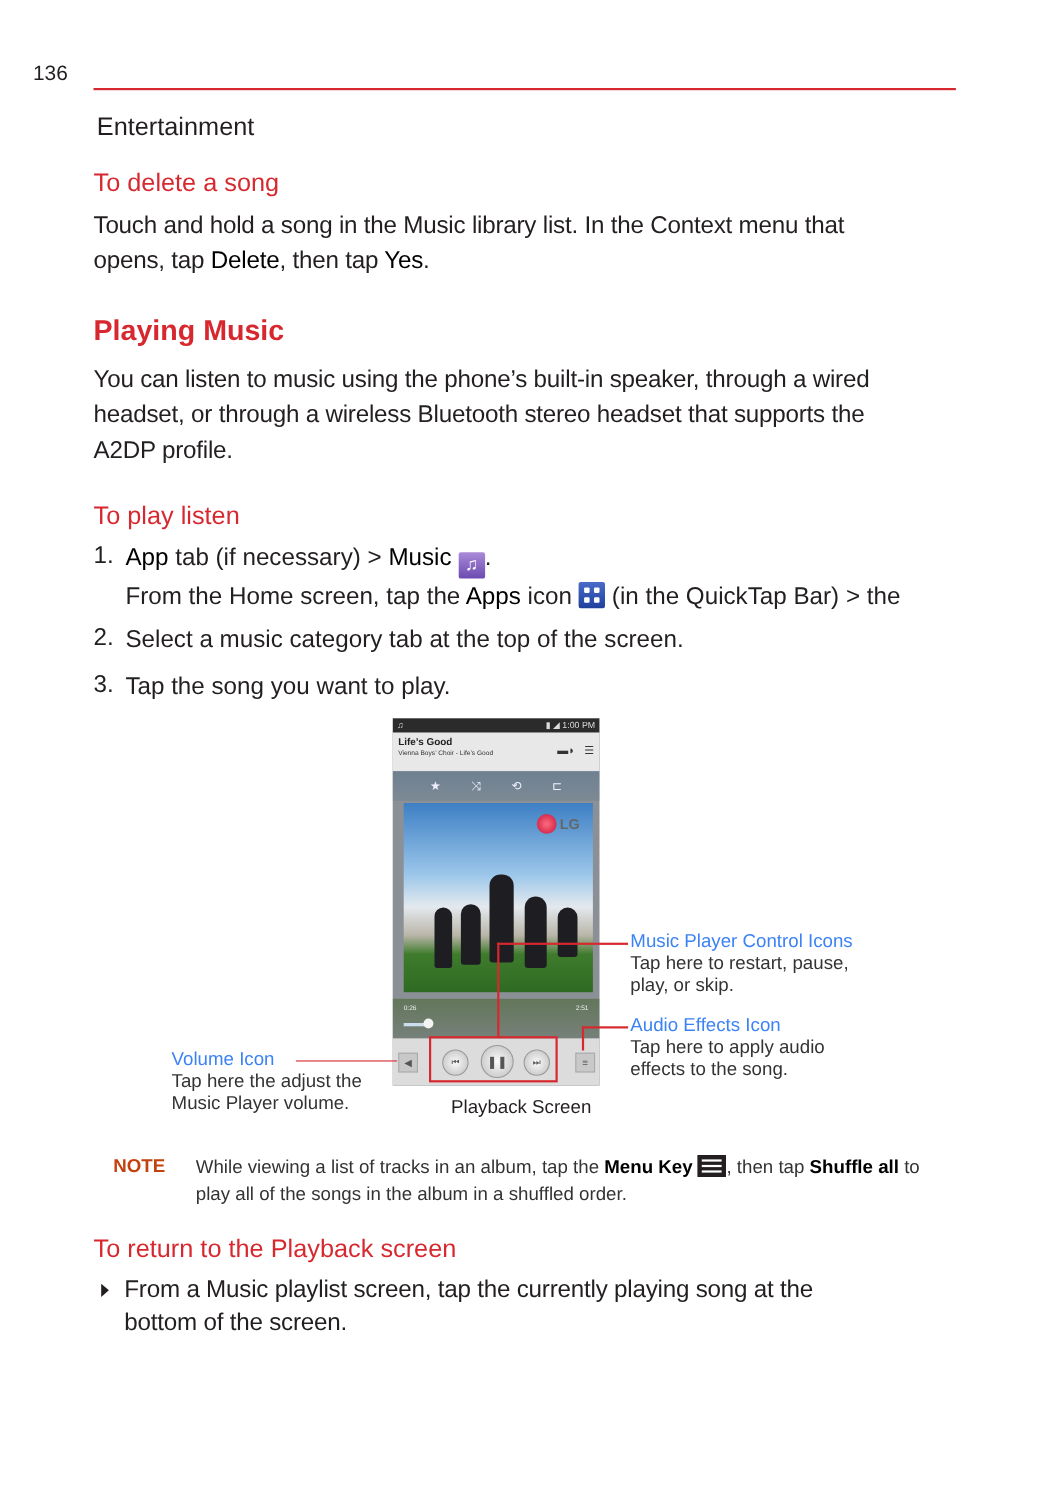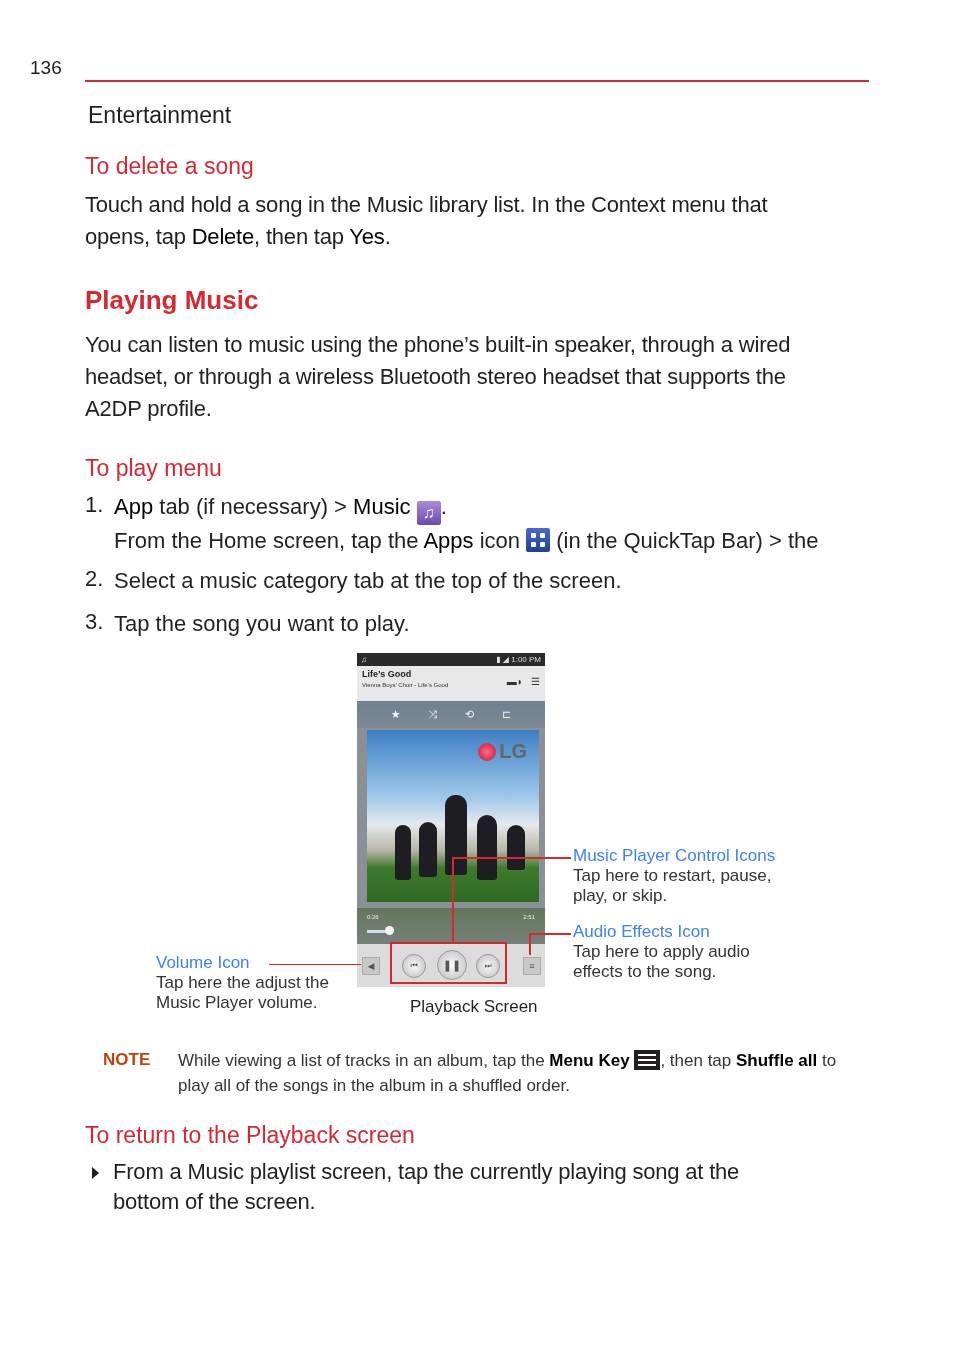--- a/index.html
+++ b/index.html
@@ -22,21 +22,21 @@
   .list-text { position: absolute; left: 114px; font-size: 22px; line-height: 32px; }
   
   .phone { left: 357px; top: 653px; width: 188px; height: 334px; background: #8a9096; overflow: hidden; }
   .status-bar { height: 13px; background: #2b2b2b; color: #ddd; font-size: 8px; padding: 2px 4px; display: flex; justify-content: space-between; }
   .title-bar { height: 35px; background: #e8e8e8; padding: 3px 5px; position: relative; }
   .song-title { font-size: 9px; font-weight: bold; color: #222; }
   .song-sub { font-size: 6px; color: #333; margin-top: 3px; }
   .title-icons { position: absolute; right: 5px; top: 10px; font-size: 10px; color: #333; }
   .toolbar-row { height: 27px; background: linear-gradient(#6e8091, #7d8a94); display: flex; justify-content: space-around; align-items: center; color: #eef; font-size: 11px; padding: 0 20px; }
   .album-art { position: absolute; left: 10px; top: 77px; width: 172px; height: 172px; background: linear-gradient(180deg, #3d7fc4 0%, #9cc7ea 38%, #e4e9ee 55%, #b9b5a8 70%, #3f7b2c 80%, #2e6a22 100%); }
-  .lg-logo { position: absolute; right: 12px; top: 10px; font-weight: bold; font-size: 20px; color: #666; display: flex; align-items: center; gap: 3px; }
+  .lg-logo { position: absolute; right: 12px; top: 10px; font-weight: bold; font-size: 13px; color: #666; display: flex; align-items: center; gap: 3px; }
   .lg-dot { width: 18px; height: 18px; border-radius: 50%; background: radial-gradient(#ff6b7d, #c4123a); }
   .figure { position: absolute; background: #1e1e22; border-radius: 10px 10px 3px 3px; }
   .progress-area { position: absolute; left: 0; top: 255px; width: 188px; height: 36px; background: linear-gradient(#63775a, #76807a); }
   .time { position: absolute; top: 6px; font-size: 6px; color: #eee; }
   .seek { position: absolute; left: 10px; top: 22px; width: 20px; height: 3px; background: #cde; }
   .seek-knob { position: absolute; left: 28px; top: 18px; width: 9px; height: 9px; border-radius: 50%; background: #f4f4f4; }
   .control-bar { position: absolute; left: 0; top: 291px; width: 188px; height: 43px; background: #dcdcdc; }
   .ctl-btn { position: absolute; top: 10px; border-radius: 50%; background: radial-gradient(#fafafa, #bcbcbc); border: 1px solid #999; display: flex; align-items: center; justify-content: center; color: #555; font-size: 8px; }
   .sq-btn { position: absolute; top: 13px; width: 18px; height: 18px; background: #c8c8c8; border: 1px solid #aaa; color: #555; font-size: 9px; text-align: center; line-height: 16px; }
   .hl-box { position: absolute; left: 390px; top: 942px; width: 117px; height: 42px; border: 2px solid #d7282f; }
@@ -62,21 +62,21 @@
   <div><span>opens, tap </span><b>Delete</b><span>, then tap </span><b>Yes</b><span>.</span></div>
 </div>
 
 <div class="abs h2" style="left:85px; top:285px;">Playing Music</div>
 <div class="abs body" style="left:85px; top:329px; width:790px;">
   <div>You can listen to music using the phone’s built-in speaker, through a wired</div>
   <div>headset, or through a wireless Bluetooth stereo headset that supports the</div>
   <div>A2DP profile.</div>
 </div>
 
-<div class="abs h3" style="left:85px; top:455px;">To play menu</div>
+<div class="abs h3" style="left:85px; top:455px;">To play listen</div>
 
 <div class="list-num" style="top:492px;">1.</div>
 <div class="list-text" style="top:491px; width:760px;">
   <div><b style="font-weight:normal;color:#000">App</b><span> tab (if necessary) &gt; </span><b style="font-weight:normal;color:#000">Music</b> <span class="inline-icon music-icon">♫</span><span>.</span></div>
   <div><span>From the Home screen, tap the </span><b style="font-weight:normal;color:#000">Apps</b><span> icon </span><span class="inline-icon apps-icon"><i style="left:5px;top:5px"></i><i style="left:14px;top:5px"></i><i style="left:5px;top:14px"></i><i style="left:14px;top:14px"></i></span><span> (in the QuickTap Bar) &gt; the</span></div>
 </div>
 
 <div class="list-num" style="top:566px;">2.</div>
 <div class="list-text" style="top:565px;">Select a music category tab at the top of the screen.</div>
 <div class="list-num" style="top:609px;">3.</div>

